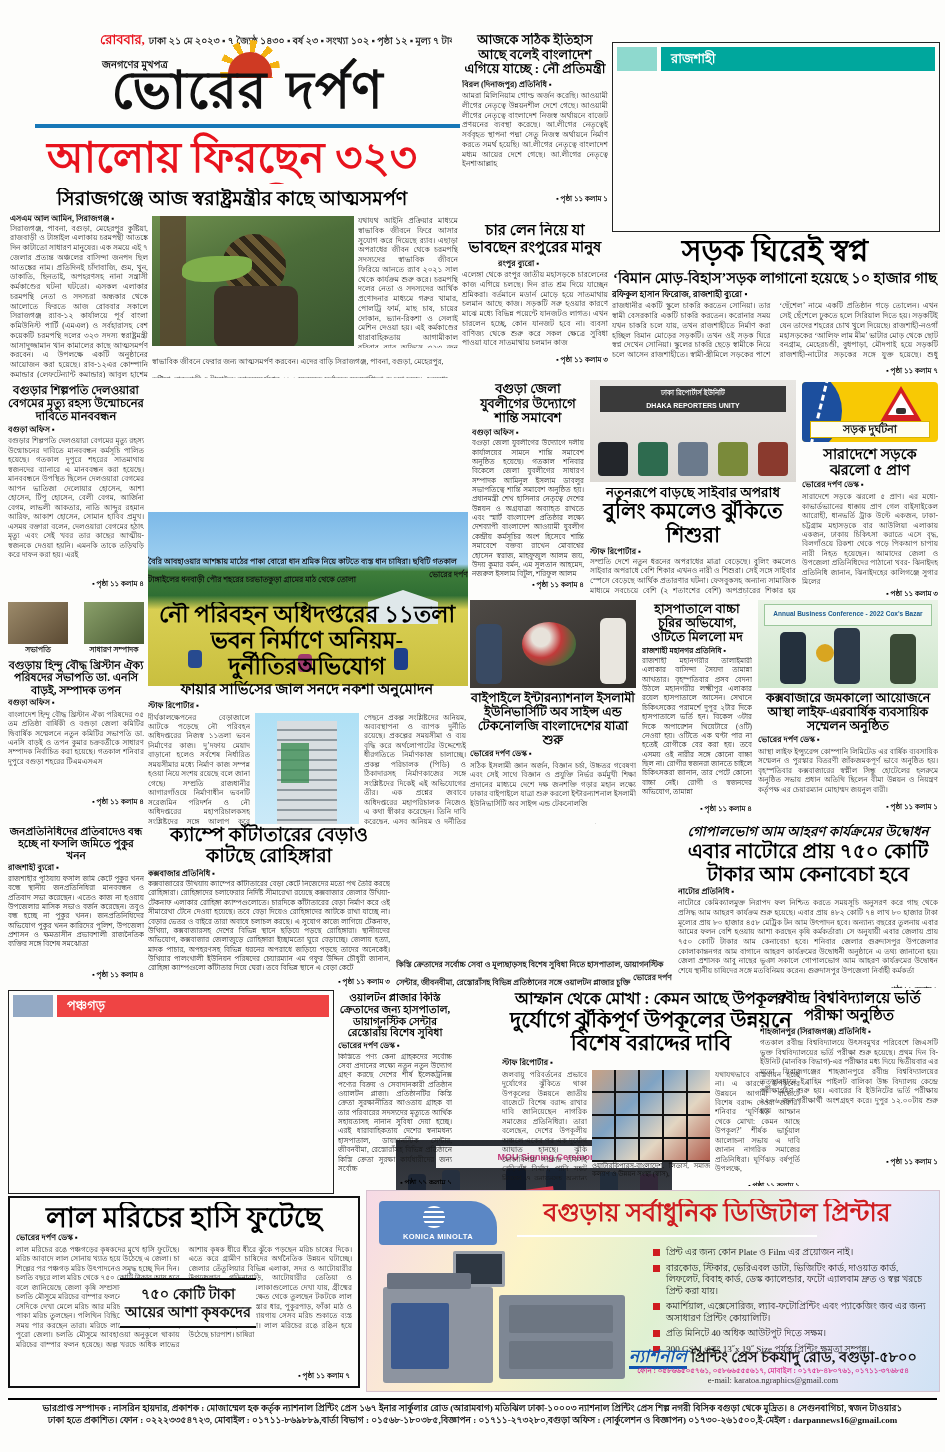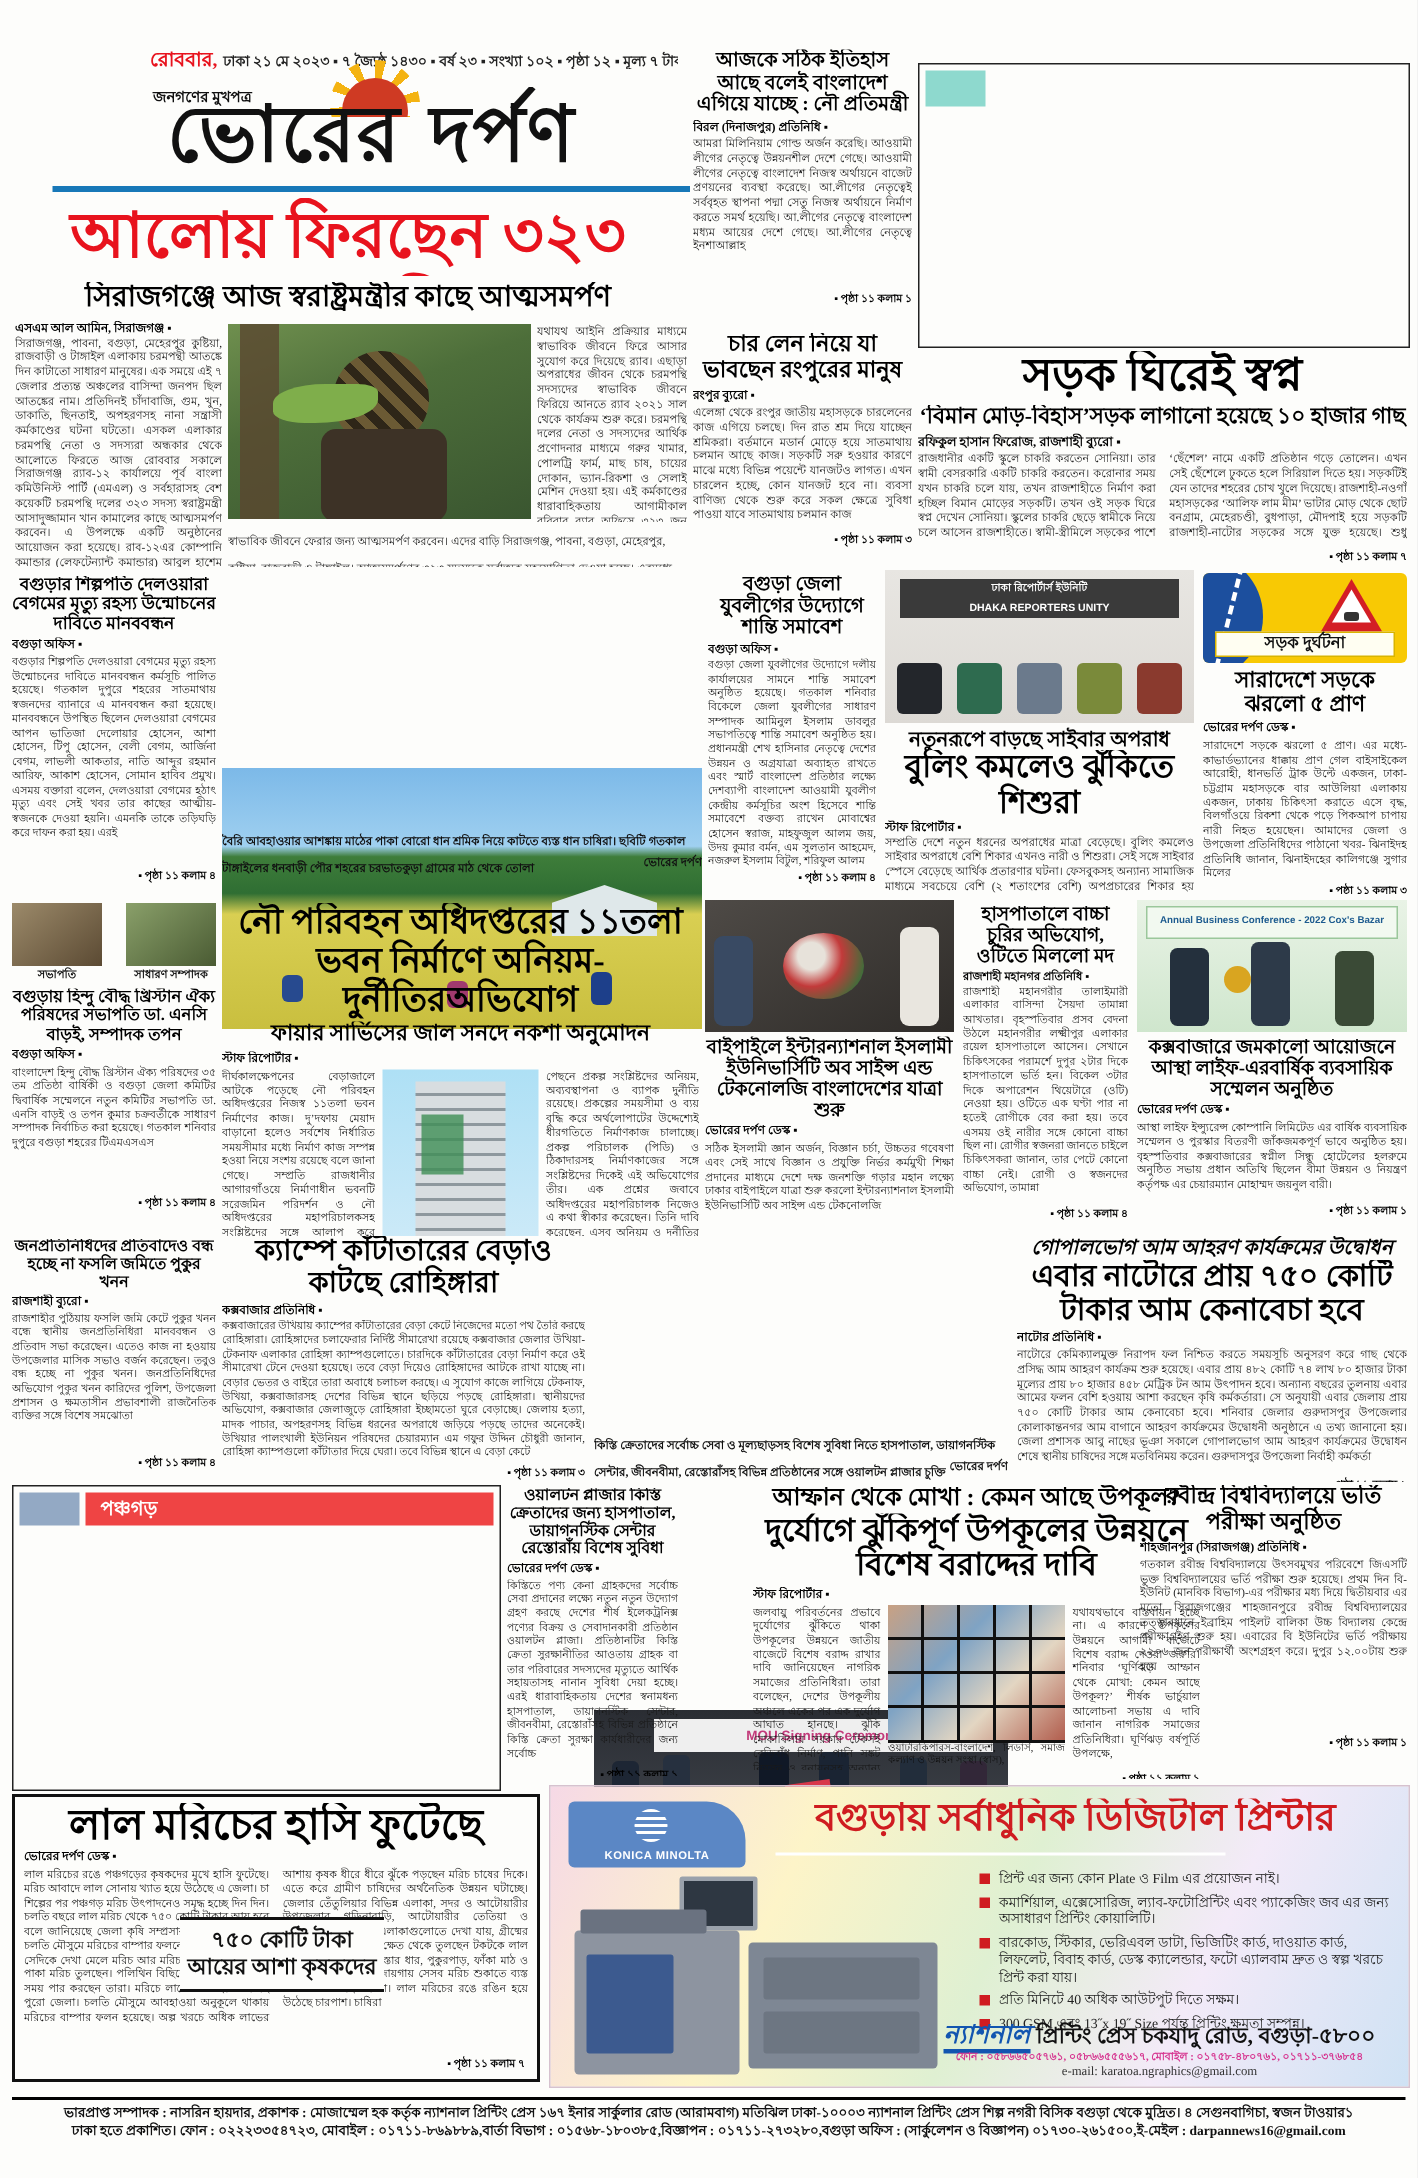--- a/index.html
+++ b/index.html
@@ -95,28 +95,29 @@
 
   <div class="art" style="left:462px;top:33px;width:146px;height:186px;">
     <div class="hl" style="font-size:13px;">আজকে সঠিক ইতিহাস আছে বলেই বাংলাদেশ এগিয়ে যাচ্ছে : নৌ প্রতিমন্ত্রী</div>
     <div class="by" style="margin-top:3px;">বিরল (দিনাজপুর) প্রতিনিধি ▪</div>
     <div class="bd" style="margin-top:2px;height:102px;">আমরা মিলিনিয়াম গোল্ড অর্জন করেছি। আওয়ামী লীগের নেতৃত্বে উন্নয়নশীল দেশে গেছে। আওয়ামী লীগের নেতৃত্বে বাংলাদেশ নিজস্ব অর্থায়নে বাজেট প্রণয়নের ব্যবস্থা করেছে। আ.লীগের নেতৃত্বেই সর্ববৃহত স্থাপনা পদ্মা সেতু নিজস্ব অর্থায়নে নির্মাণ করতে সমর্থ হয়েছি। আ.লীগের নেতৃত্বে বাংলাদেশ মধ্যম আয়ের দেশে গেছে। আ.লীগের নেতৃত্বে ইনশাআল্লাহ</div>
     <div class="cref">▪ পৃষ্ঠা ১১ কলাম ১</div>
   </div>
 
   <div class="art" style="left:462px;top:222px;width:146px;height:156px;">
     <div class="hl" style="font-size:15px;">চার লেন নিয়ে যা ভাবছেন রংপুরের মানুষ</div>
-    <div class="by" style="margin-top:3px;">রংপুর ব্যুরো ▪</div>
+    <div class="by" style="margin-top:3px;margin-left:36px;">রংপুর ব্যুরো ▪</div>
     <div class="bd" style="margin-top:2px;height:84px;">এলেঙ্গা থেকে রংপুর জাতীয় মহাসড়কে চারলেনের কাজ এগিয়ে চলছে। দিন রাত শ্রম দিয়ে যাচ্ছেন শ্রমিকরা। বর্তমানে মডার্ন মোড়ে হয়ে সাতমাথায় চলমান আছে কাজ। সড়কটি সরু হওয়ার কারণে মাঝে মধ্যে বিভিন্ন পয়েন্টে যানজটও লাগত। এখন চারলেন হচ্ছে, কোন যানজট হবে না। ব্যবসা বাণিজ্য থেকে শুরু করে সকল ক্ষেত্রে সুবিধা পাওয়া যাবে সাতমাথায় চলমান কাজ</div>
     <div class="cref">▪ পৃষ্ঠা ১১ কলাম ৩</div>
   </div>
 
   <div class="abs" style="left:612px;top:42px;width:326px;height:188px;border:1.5px solid #222;">
     <div class="labelrow" style="left:4px;top:4px;right:4px;height:24px;">
       <div class="labelsq" style="background:#8ed9ce;"></div>
+      <div class="labelbar" style="background:#00a79d;">রাজশাহী</div>
     </div>
     <div class="photo abs" style="left:4px;top:30px;right:4px;bottom:4px;background:linear-gradient(#cfd8da 0%,#cfd8da 28%,#9fb27a 30%,#6f9654 100%);">
       <div style="position:absolute;left:30%;top:28%;width:40%;height:72%;background:linear-gradient(#b8babc,#8f9294);clip-path:polygon(42% 0,58% 0,100% 100%,0 100%);"></div>
       <div style="position:absolute;left:49.5%;top:34%;width:1%;height:66%;background:repeating-linear-gradient(#fff 0 10px,transparent 10px 20px);"></div>
 
       <div style="position:absolute;right:4%;top:40%;width:30%;height:18%;background:repeating-linear-gradient(90deg,#2e3a2e 0 4px,transparent 4px 10px);"></div>
     </div>
   </div>
   <div class="art" style="left:612px;top:234px;width:326px;height:144px;">
     <div class="hl" style="font-size:30px;">সড়ক ঘিরেই স্বপ্ন</div>
@@ -366,25 +367,25 @@
       </div>
     </div>
 
     <div class="abs" style="left:286px;top:56px;width:276px;">
       <div class="bul">
           <div class="bsq"></div>
           <div class="btx">প্রিন্ট এর জন্য কোন Plate ও Film এর প্রয়োজন নাই।</div>
         </div>
       <div class="bul">
           <div class="bsq"></div>
-          <div class="btx">কমার্শিয়াল, এক্সেসোরিজ, ল্যাব-ফটোপ্রিন্টিং এবং প্যাকেজিং জব এর জন্য অসাধারণ প্রিন্টিং কোয়ালিটি।</div>
+          <div class="btx">বারকোড, স্টিকার, ভেরিএবল ডাটা, ভিজিটিং কার্ড, দাওয়াত কার্ড, লিফলেট, বিবাহ কার্ড, ডেস্ক ক্যালেন্ডার, ফটো এ্যালবাম দ্রুত ও স্বল্প খরচে প্রিন্ট করা যায়।</div>
         </div>
       <div class="bul">
           <div class="bsq"></div>
-          <div class="btx">বারকোড, স্টিকার, ভেরিএবল ডাটা, ভিজিটিং কার্ড, দাওয়াত কার্ড, লিফলেট, বিবাহ কার্ড, ডেস্ক ক্যালেন্ডার, ফটো এ্যালবাম দ্রুত ও স্বল্প খরচে প্রিন্ট করা যায়।</div>
+          <div class="btx">কমার্শিয়াল, এক্সেসোরিজ, ল্যাব-ফটোপ্রিন্টিং এবং প্যাকেজিং জব এর জন্য অসাধারণ প্রিন্টিং কোয়ালিটি।</div>
         </div>
       <div class="bul">
           <div class="bsq"></div>
           <div class="btx">প্রতি মিনিটে 40 অধিক আউটপুট দিতে সক্ষম।</div>
         </div>
       <div class="bul">
           <div class="bsq"></div>
           <div class="btx">300 GSM এবং 13˝x 19˝ Size  পর্যন্ত প্রিন্টিং ক্ষমতা সম্পন্ন।</div>
         </div>
     </div>

